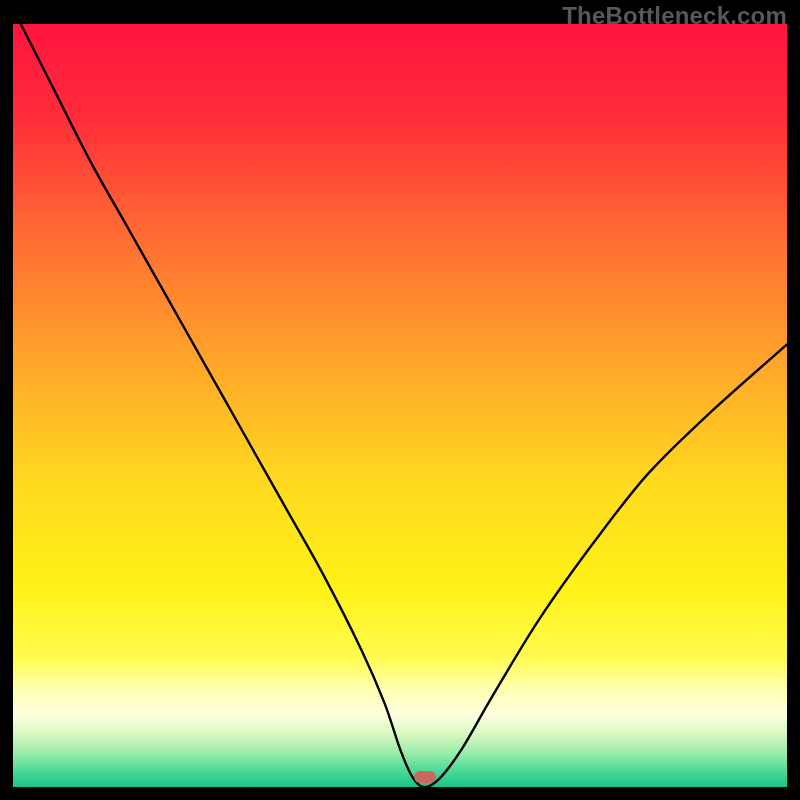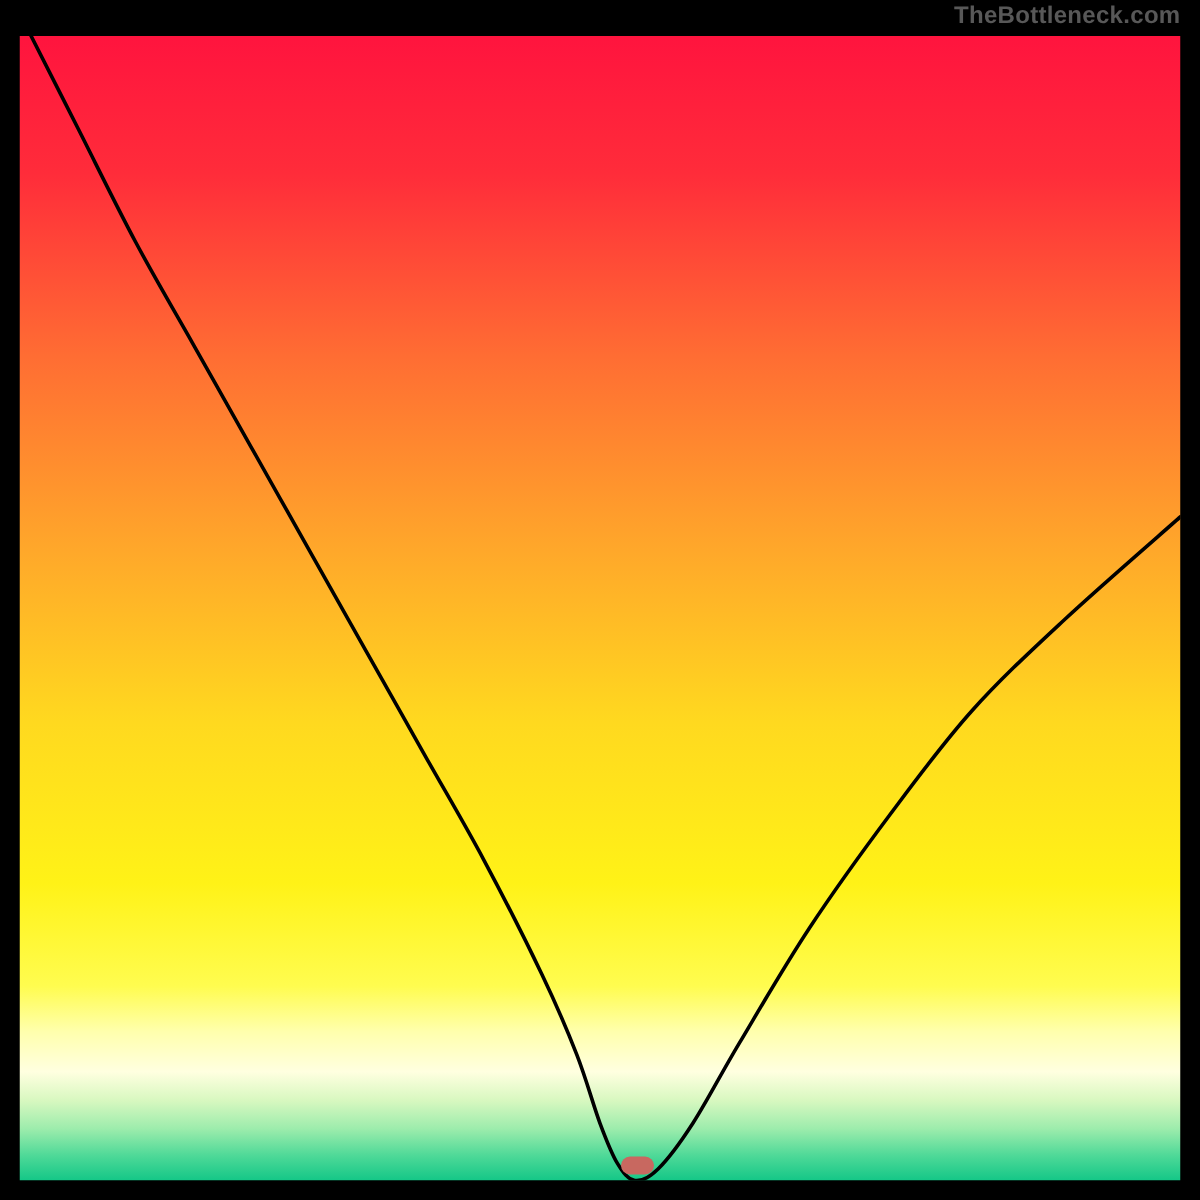--- a/index.html
+++ b/index.html
@@ -35,21 +35,21 @@
   .marker {
     position: absolute;
     background: #c86860;
     border-radius: 6px;
   }
   .watermark {
     position: absolute;
     top: 2px;
     right: 13px;
     color: #585858;
-    font-size: 16px;
+    font-size: 24px;
     font-weight: 600;
     letter-spacing: 0.2px;
   }
 </style>
 </head>
 <body>
 
 <div class="frame">
 
   <div class="watermark">TheBottleneck.com</div>

